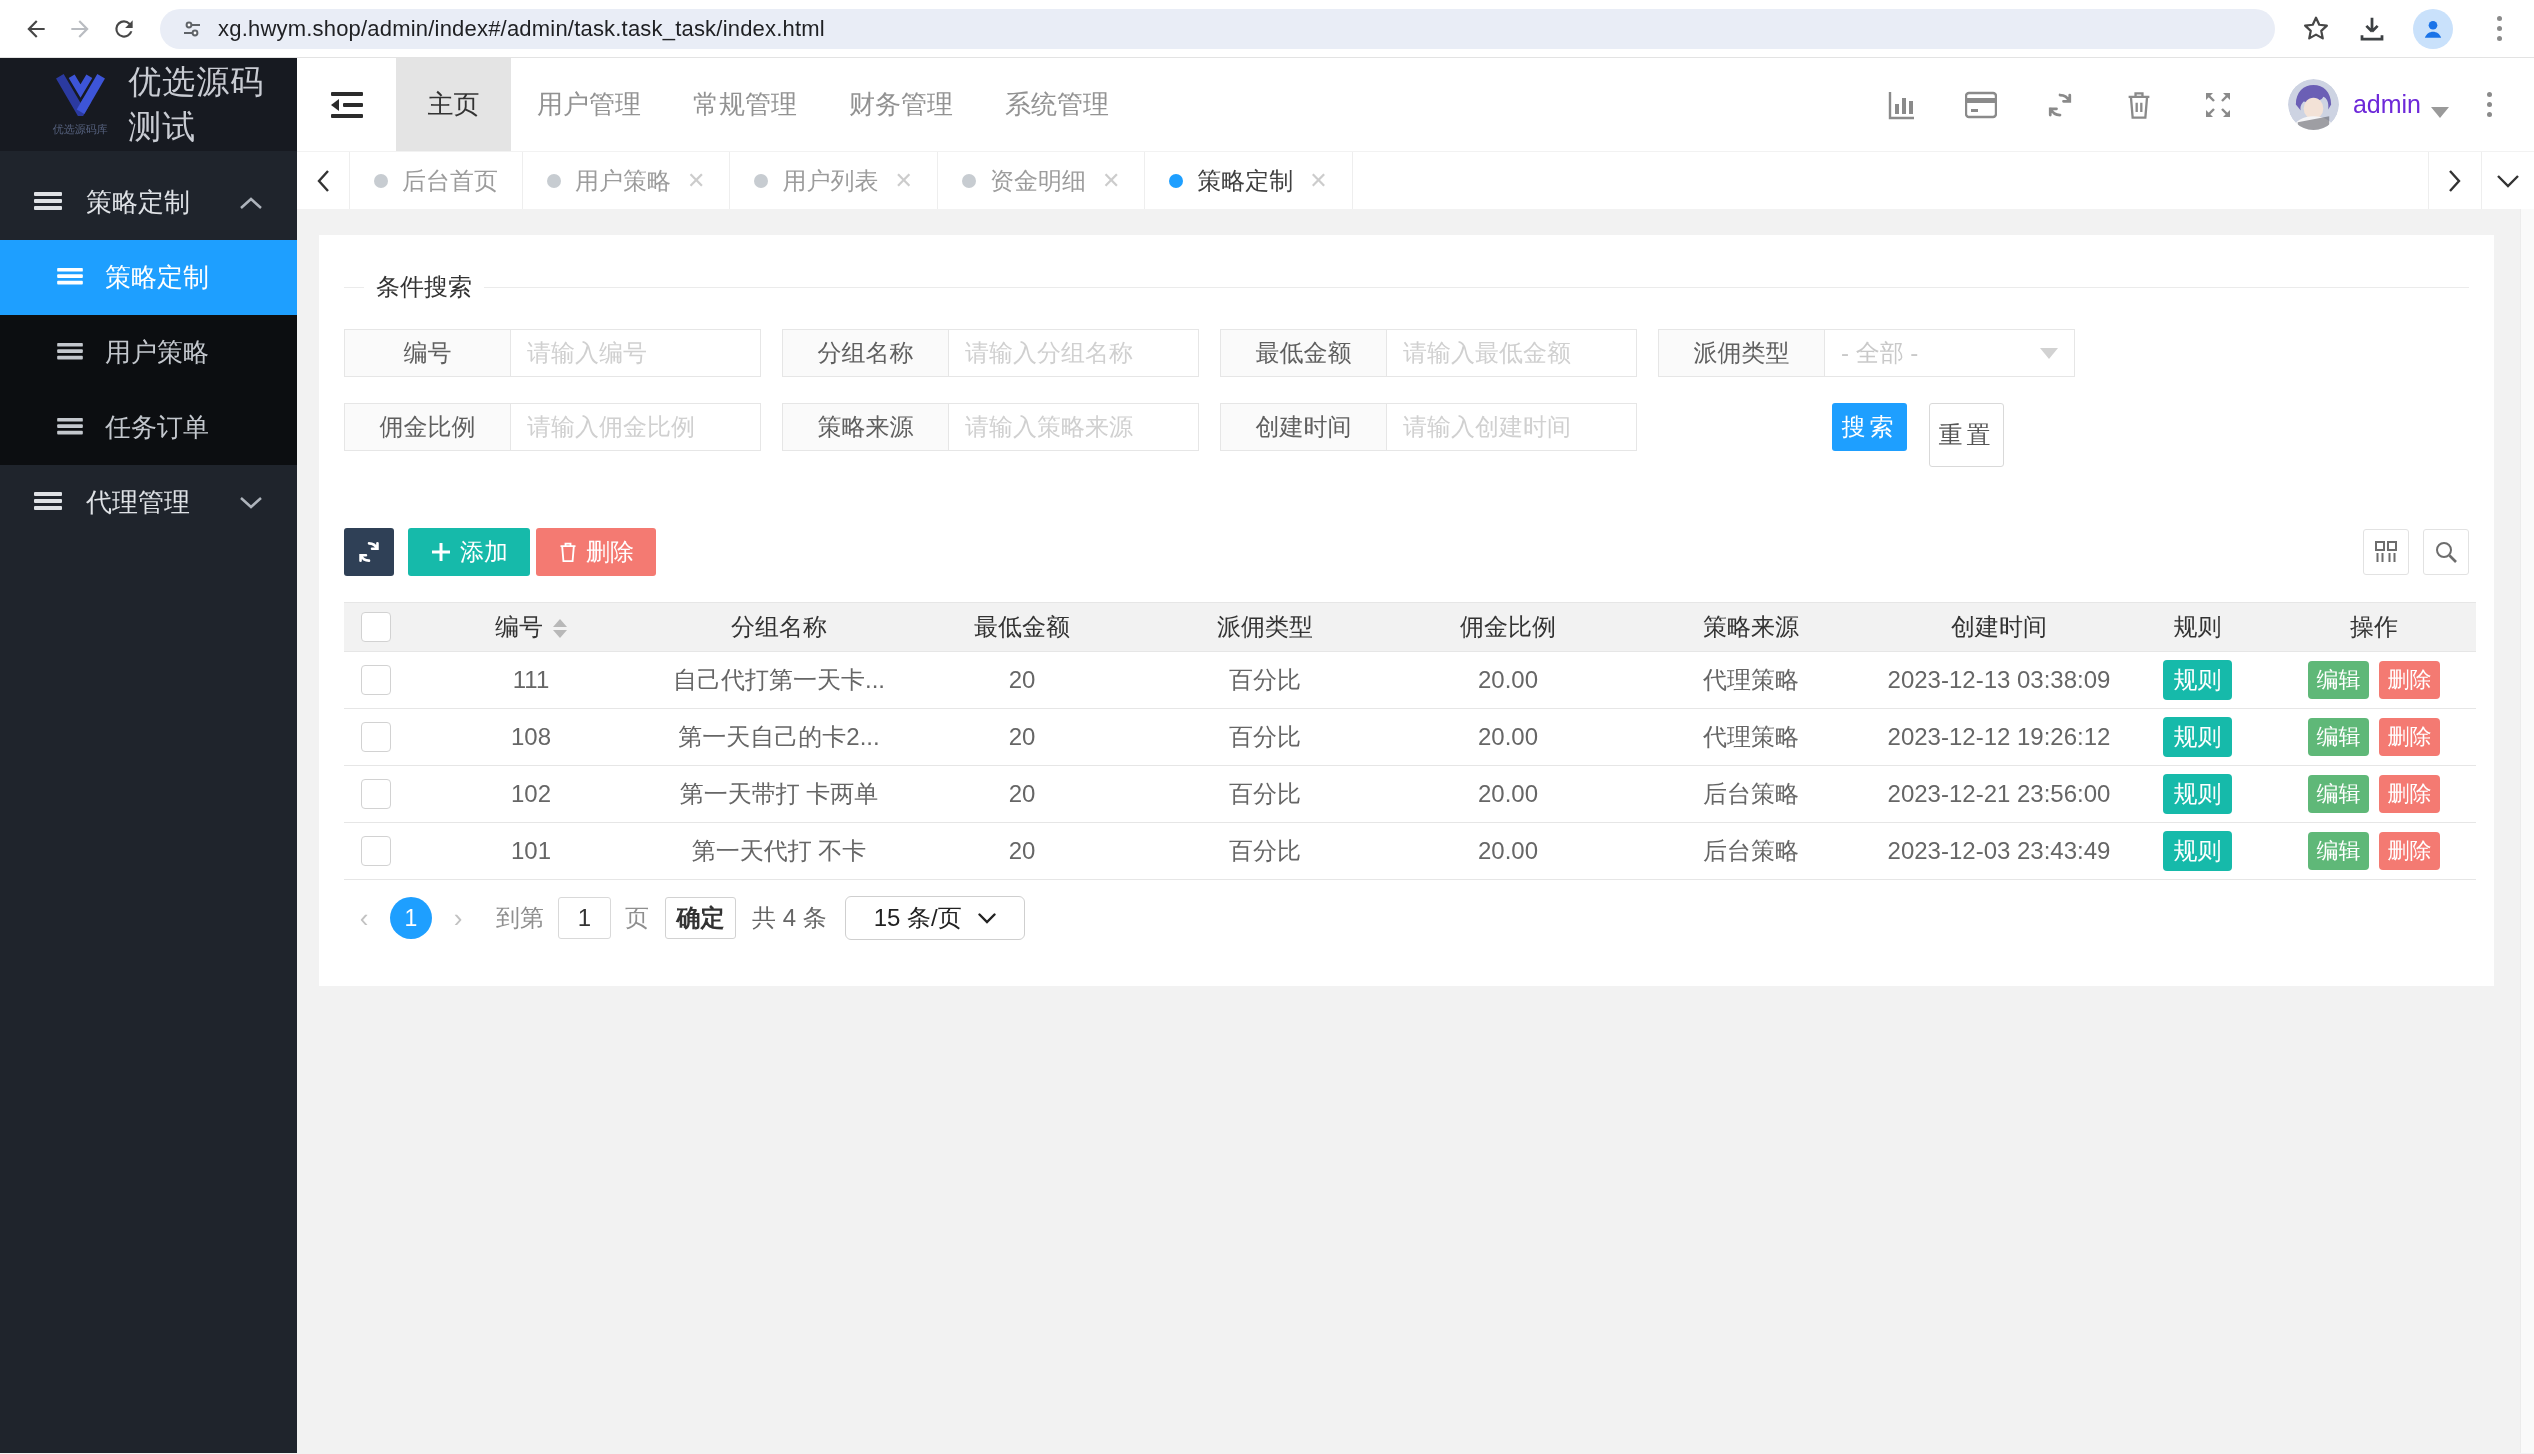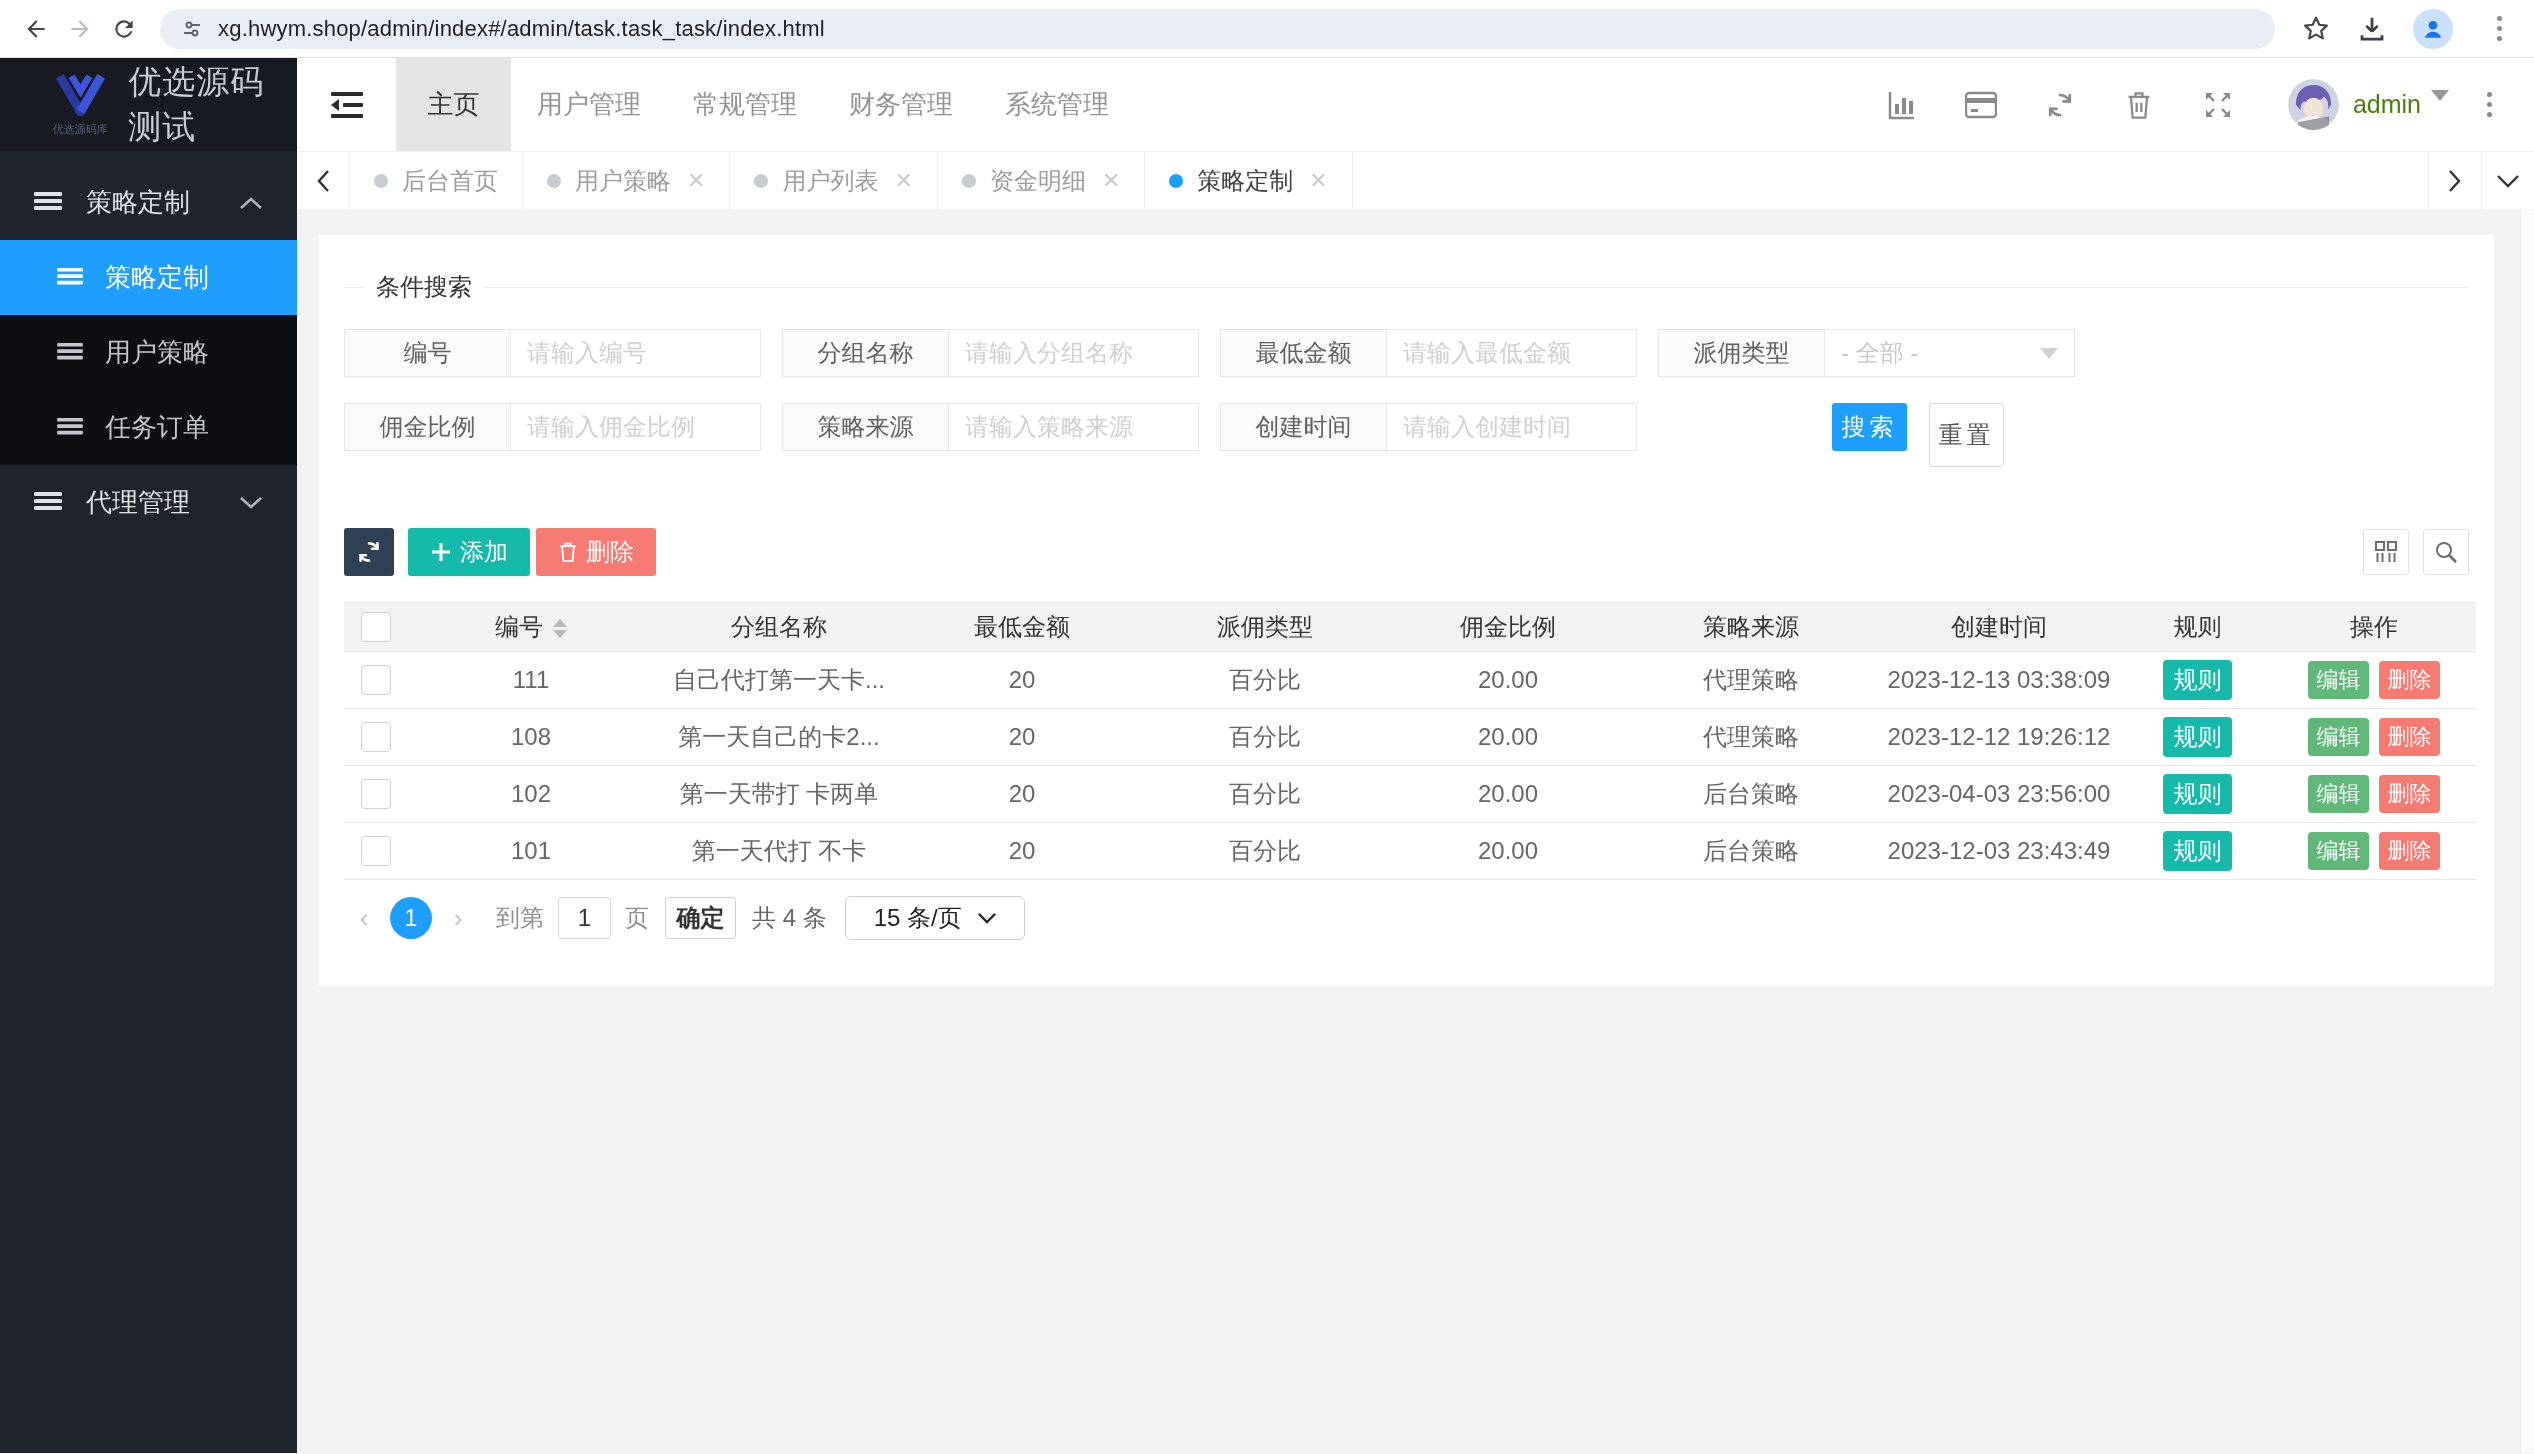--- a/index.html
+++ b/index.html
@@ -39,21 +39,21 @@
   
   .header { height:93px; background:#fff; display:flex; align-items:center; flex:none; }
   .collapse-btn { width:99px; height:93px; display:flex; align-items:center; justify-content:center; }
   .nav { display:flex; height:93px; }
   .nav-item { min-width:115px; padding:0 26px; height:93px; display:flex; align-items:center; justify-content:center;
     font-size:26px; color:#929292; cursor:pointer; }
   .nav-item.active { background:#e4e4e4; color:#333; }
   .header-right { margin-left:auto; display:flex; align-items:center; padding-right:24px; }
   .hicon { width:79px; height:93px; display:flex; align-items:center; justify-content:center; }
   .avatar { width:51px; height:51px; border-radius:50%; overflow:hidden; margin:0 14px 0 30px; flex:none; }
-  .admin-name { font-size:25px; color:#4d7c0f; display:flex; align-items:flex-start; gap:10px; padding-right:20px; }
+  .admin-name { font-size:25px; color:#6d28d9; display:flex; align-items:flex-end; gap:10px; padding-right:20px; }
   .kebab { display:flex; flex-direction:column; gap:5px; padding:0 18px; }
   .kebab i { width:5px; height:5px; border-radius:50%; background:#8a8a8a; }
 
   
   .tabbar { height:58px; background:#fff; display:flex; flex:none; border-top:1px solid #f2f2f2; }
   .tab-arrow { width:53px; display:flex; align-items:center; justify-content:center; border-right:1px solid #eee; font-size:26px; color:#333; }
   .tab-arrow.right { border-right:none; border-left:1px solid #eee; }
   .tab { display:flex; align-items:center; padding:0 24px; border-right:1px solid #eee; font-size:24px; color:#9c9c9c; cursor:pointer; }
   .tab .dot { width:14px; height:14px; border-radius:50%; background:#c7ccd1; margin-right:14px; flex:none; }
   .tab .close { margin-left:16px; color:#ccc; font-size:22px; }
@@ -552,21 +552,21 @@
             <tr>
               <td>
                   <div class="cb"></div>
                 </td>
               <td>102</td>
               <td>第一天带打 卡两单</td>
               <td>20</td>
               <td class="teal">百分比</td>
               <td>20.00</td>
               <td class="red">后台策略</td>
-              <td>2023-04-03 23:56:00</td>
+              <td>2023-12-21 23:56:00</td>
               <td><button class="btn-rule">规则</button></td>
               <td>
                 <button class="btn-edit">编辑</button><button class="btn-rdel">删除</button>
               </td>
             </tr>
             <tr>
               <td>
                   <div class="cb"></div>
                 </td>
               <td>101</td>

